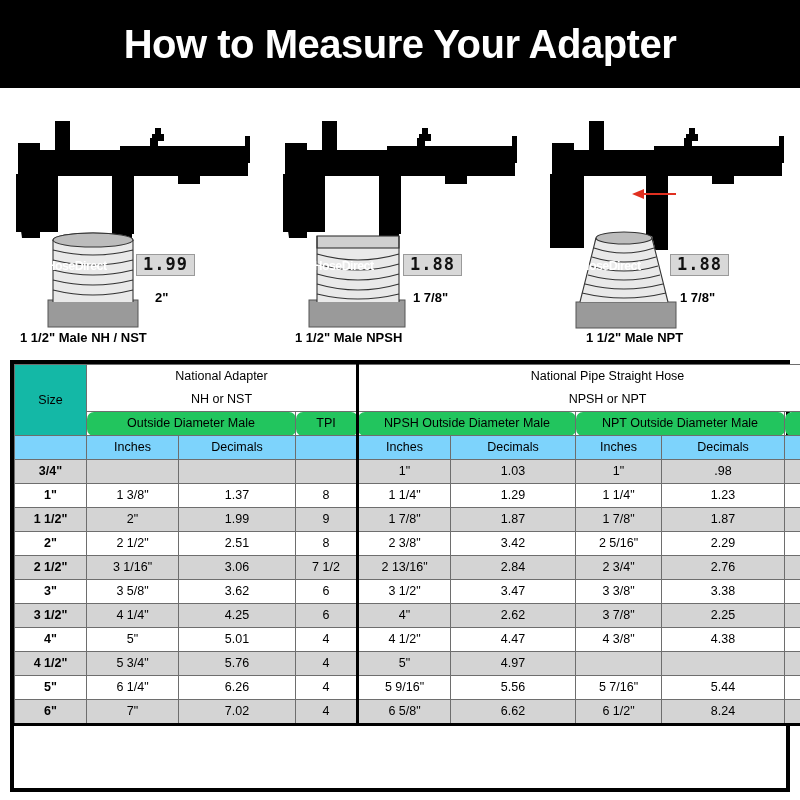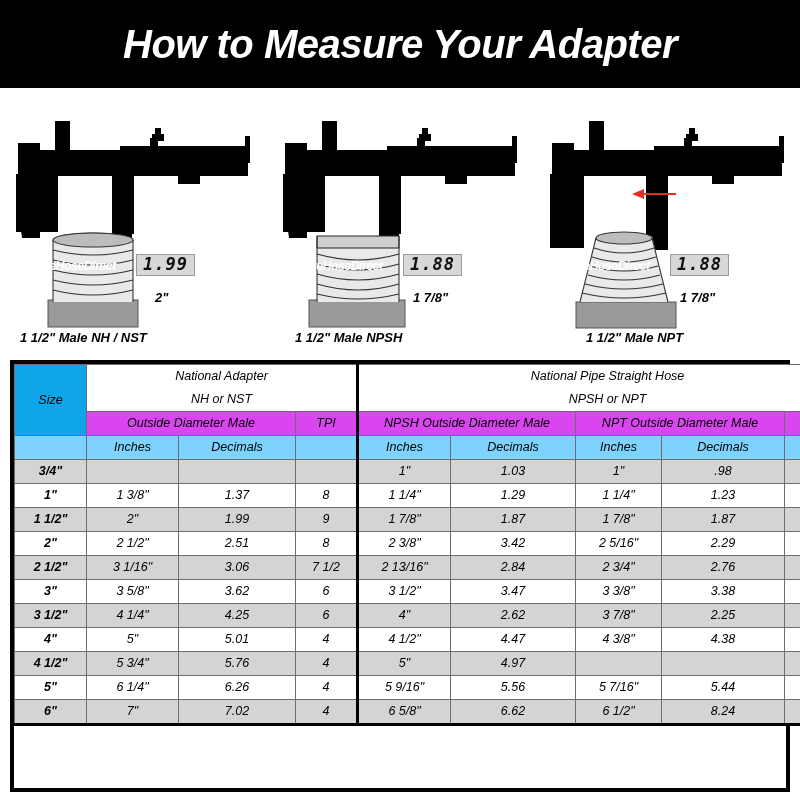--- a/index.html
+++ b/index.html
@@ -2,21 +2,21 @@
 <html><head>
 <meta charset="utf-8">
 <style>
   html,body{margin:0;padding:0;}
   body{
     width:800px;height:800px;
     background:#ffffff;
     font-family:"Liberation Sans", sans-serif;
     overflow:hidden;
   }
-  .page{position:relative;width:800px;height:708px;font-style:italic;}
+  .page{position:relative;width:800px;height:708px;}
 
   
   .title-bar{
     position:absolute;left:0;top:0;width:800px;height:88px;
     background:#000;
   }
   .title-bar .title{
     position:absolute;left:0;top:0;width:800px;height:88px;
     display:flex;align-items:center;justify-content:center;
     color:#fff;font-weight:bold;font-size:40px;
@@ -60,21 +60,21 @@
     letter-spacing:1px;
     background:#d8d8d8;
     padding:1px 6px 2px 6px;
     border:1px solid #9a9a9a;
     line-height:1;
   }
   .wm-strip{
     position:absolute;height:17px;
     color:#ffffff;font-weight:bold;font-size:12.5px;
     letter-spacing:-0.6px;white-space:nowrap;
-    display:flex;align-items:center;gap:12px;
+    display:flex;align-items:center;gap:3px;
     font-family:"Liberation Sans", sans-serif;
   }
   .wm-strip .wm-ring{
     width:11px;height:11px;border-radius:50%;
     border:2px solid #fff;box-sizing:border-box;flex:0 0 auto;
   }
   .npt-note{
     position:absolute;left:676px;top:228px;width:124px;
     font-size:11.5px;color:#000;line-height:1.22;
     font-family:"Liberation Sans", sans-serif;
@@ -103,22 +103,22 @@
     font-size:12.5px;
     color:#000;
     padding:0;
     height:23px;
     line-height:23px;
     overflow:hidden;
     white-space:nowrap;
   }
   table.threads th{font-weight:normal;}
   th.grp{height:42px;line-height:17px;background:#fff;font-size:13px;}
-  th.sizehdr{background:#0ea5e9;font-weight:bold;font-size:13.5px;}
-  th.sub{background:#d946ef;font-size:13px;}
+  th.sizehdr{background:#14b8a6;font-weight:bold;font-size:13.5px;}
+  th.sub{background:#22c55e;font-size:13px;border-radius:7px;}
   th.unit{background:#7dd3fc;font-size:12.5px;}
   td.size{font-weight:bold;font-size:13px;}
   tr.alt td{background:#d4d4d4;}
   tr.norm td{background:#fff;}
   .thick-r{border-right:3px solid #000 !important;}
   .thick-b{border-bottom:3px solid #000 !important;}
 </style>
 </head>
 <body>
 

